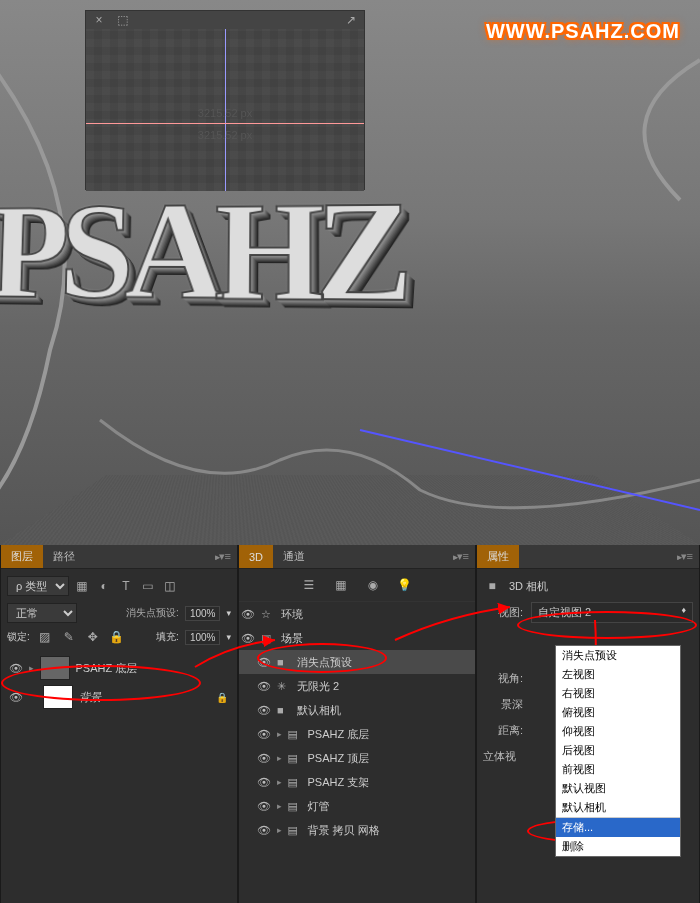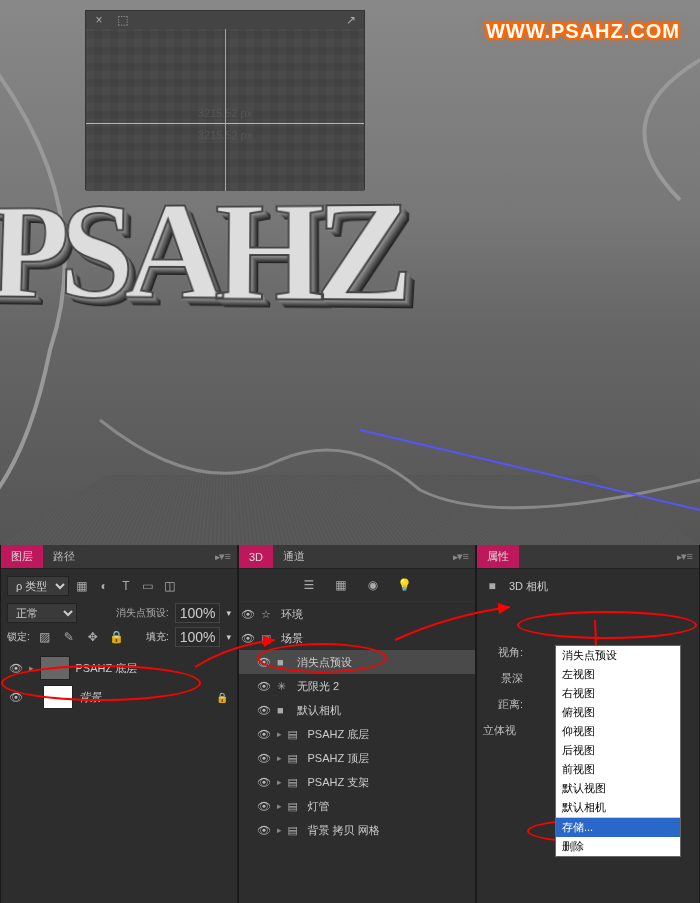--- a/index.html
+++ b/index.html
@@ -20,33 +20,33 @@
 .psahz-3d { position: absolute; top: 170px; left: -20px; font-size: 140px; font-weight: 900; font-family: Georgia, serif; color: #ddd; text-shadow: 1px 1px 0 #999, 2px 2px 0 #888, 3px 3px 0 #777, 4px 4px 0 #666, 5px 5px 0 #555, 6px 6px 0 #444, 7px 7px 0 #333, 8px 8px 0 #222, 0 0 2px #fff; transform: perspective(800px) rotateY(-8deg) rotateX(5deg); letter-spacing: -10px; z-index: 3; -webkit-text-stroke: 2px #444; }
 
 .cables { position: absolute; top: 0; left: 0; width: 700px; height: 545px; z-index: 2; }
 
 .panels { display: flex; height: 358px; background: #2d2d2d; }
 .panel { flex: 1; border-left: 1px solid #1a1a1a; border-right: 1px solid #1a1a1a; display: flex; flex-direction: column; }
 .panel:first-child { flex: 0 0 238px; }
 
 .panel-tabs { height: 24px; background: #383838; display: flex; align-items: center; font-size: 11px; border-bottom: 1px solid #222; }
 .panel-tab { padding: 0 10px; height: 100%; display: flex; align-items: center; color: #bbb; cursor: pointer; }
-.panel-tab.active { background: #be185d; color: #ddd; }
+.panel-tab.active { background: #a16207; color: #ddd; }
 .panel-collapse { margin-left: auto; padding: 0 6px; color: #888; }
 .double-chevron { font-size: 9px; letter-spacing: -4px; }
 
 .panel-body { flex: 1; padding: 4px 6px; font-size: 11px; overflow: hidden; position: relative; }
 
 .layer-toolbar { display: flex; align-items: center; gap: 4px; height: 26px; }
 .layer-toolbar select, .panel-body select { background: #3a3a3a; color: #ccc; border: 1px solid #222; font-size: 11px; height: 20px; padding: 0 4px; }
 .icon-btn { width: 18px; height: 18px; display: inline-flex; align-items: center; justify-content: center; color: #aaa; font-size: 12px; }
 
 .opacity-row { display: flex; align-items: center; gap: 6px; height: 24px; margin-top: 2px; }
 .opacity-row .label { font-size: 10px; color: #aaa; }
-.pct-box { background: #2a2a2a; border: 1px solid #444; padding: 1px 4px; font-size: 14px; }
+.pct-box { background: #2a2a2a; border: 1px solid #444; padding: 1px 4px; font-size: 10px; }
 
 .lock-row { display: flex; align-items: center; gap: 6px; height: 24px; font-size: 10px; }
 
 .layer-list { margin-top: 4px; }
 .layer-item { display: flex; align-items: center; height: 30px; gap: 6px; padding: 0 2px; }
 .layer-item.bg { height: 28px; }
 .eye { width: 14px; text-align: center; color: #bbb; }
 .thumb { width: 30px; height: 24px; background: #666; border: 1px solid #222; }
 .thumb.white { background: #fff; }
 .layer-name { font-size: 11px; color: #ccc; }
@@ -226,20 +226,24 @@
 
   <div class="panel" style="flex:0 0 224px">
     <div class="panel-tabs">
       <div class="panel-tab active">属性</div>
       <div class="panel-collapse"><span class="double-chevron">▸▸</span> ▾≡</div>
     </div>
     <div class="panel-body" style="position:relative">
       <div class="prop-row">
         <span class="icon-btn">■</span>
         <span>3D 相机</span>
+      </div>
+      <div class="prop-row">
+        <span class="plabel">视图:</span>
+        <div class="prop-select"><span>自定视图 2</span><span style="float:right;font-size:9px">♦</span></div>
       </div>
       <div class="prop-row" style="margin-top:40px">
         <span class="plabel">视角:</span>
       </div>
       <div class="prop-row">
         <span class="plabel">景深</span>
       </div>
       <div class="prop-row">
         <span class="plabel">距离:</span>
       </div>

